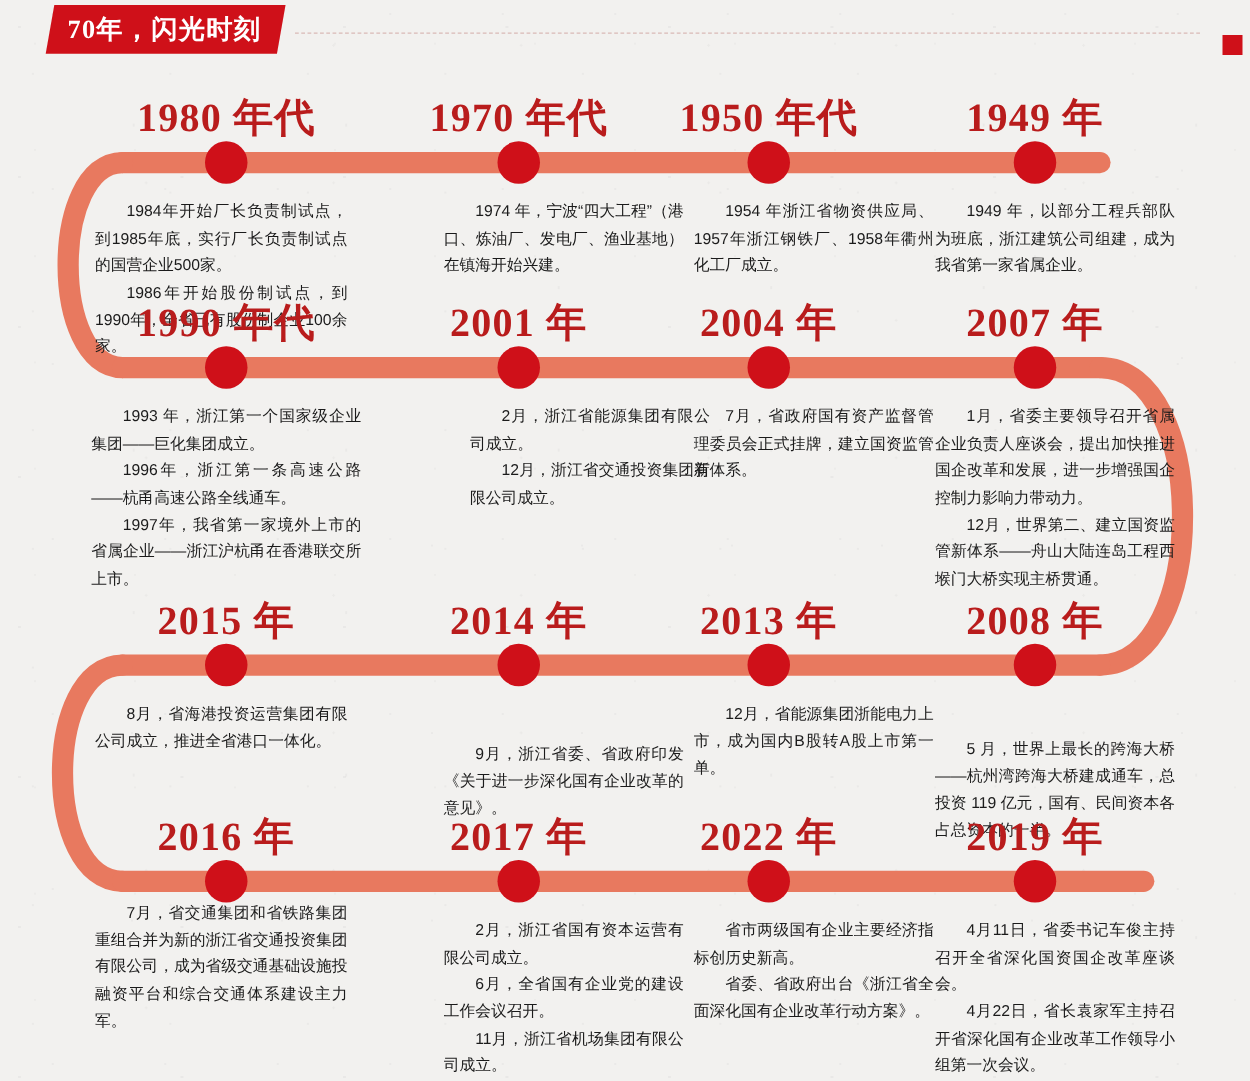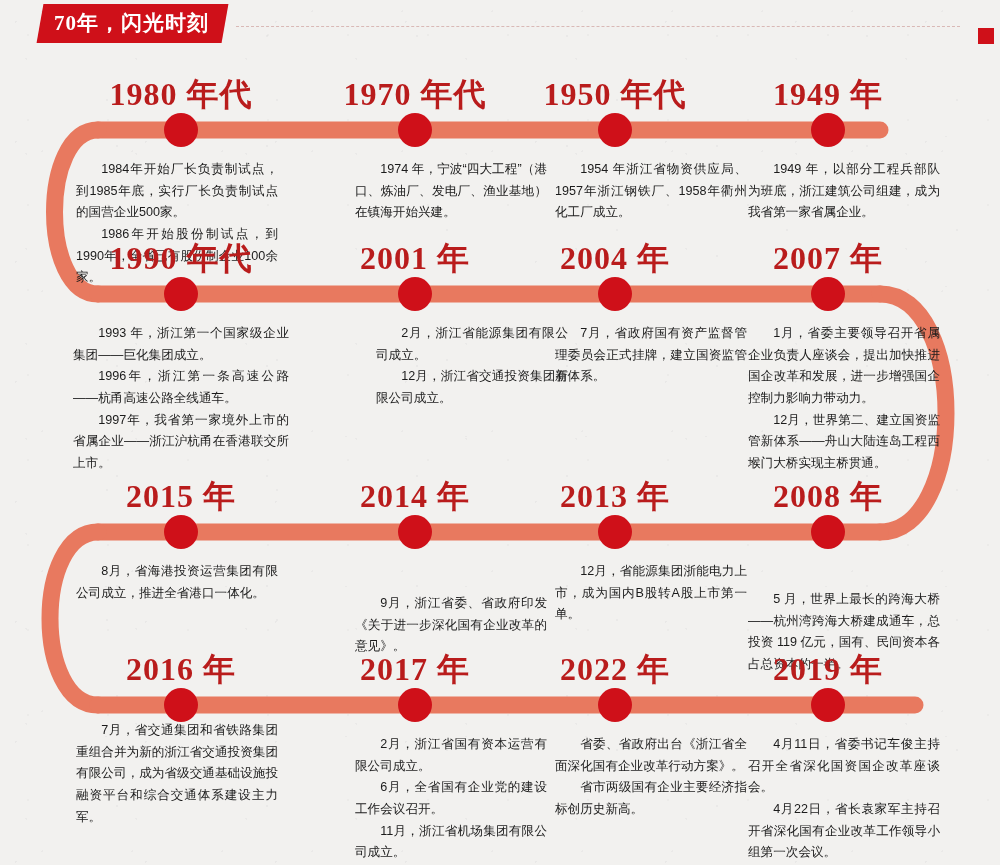--- a/index.html
+++ b/index.html
@@ -224,22 +224,22 @@
     <p>2月，浙江省国有资本运营有限公司成立。</p>
     <p>6月，全省国有企业党的建设工作会议召开。</p>
     <p>11月，浙江省机场集团有限公司成立。</p>
   </div>
 </div>
 
 <div class="node w190" style="left:615px;top:688px;">
   <div class="year above">2022 年</div>
   <div class="dot"></div>
   <div class="body" style="left:-60px;top:46px;">
+    <p>省市两级国有企业主要经济指标创历史新高。</p>
     <p>省委、省政府出台《浙江省全面深化国有企业改革行动方案》。</p>
-    <p>省市两级国有企业主要经济指标创历史新高。</p>
   </div>
 </div>
 
 <div class="node w190" style="left:828px;top:688px;">
   <div class="year above">2019 年</div>
   <div class="dot"></div>
   <div class="body" style="left:-80px;top:46px;">
     <p>4月11日，省委书记车俊主持召开全省深化国资国企改革座谈会。</p>
     <p>4月22日，省长袁家军主持召开省深化国有企业改革工作领导小组第一次会议。</p>
   </div>

